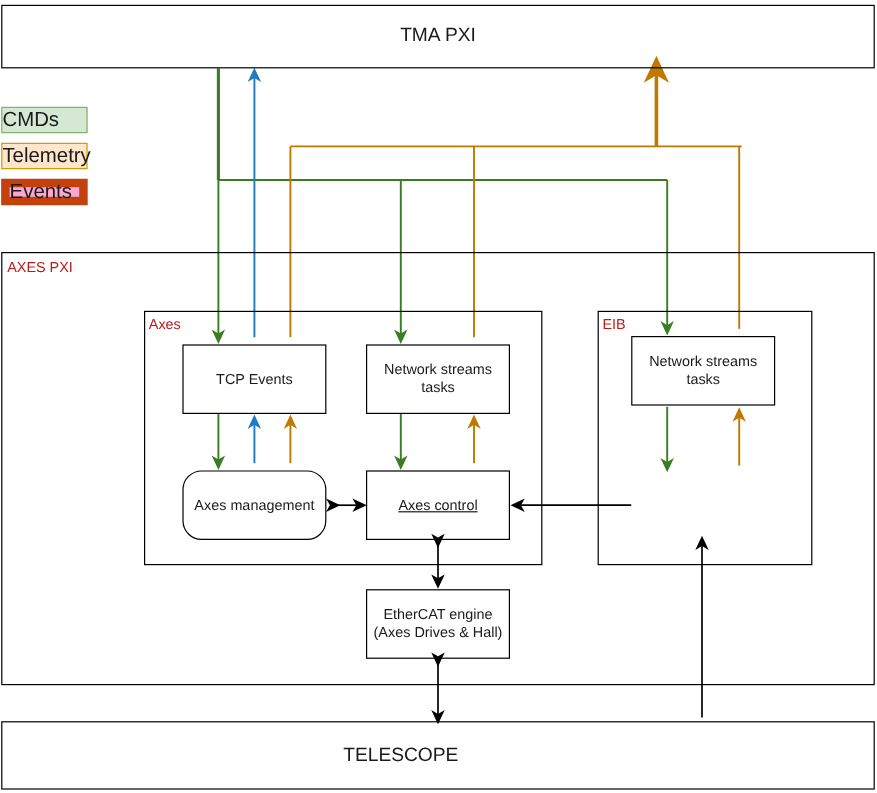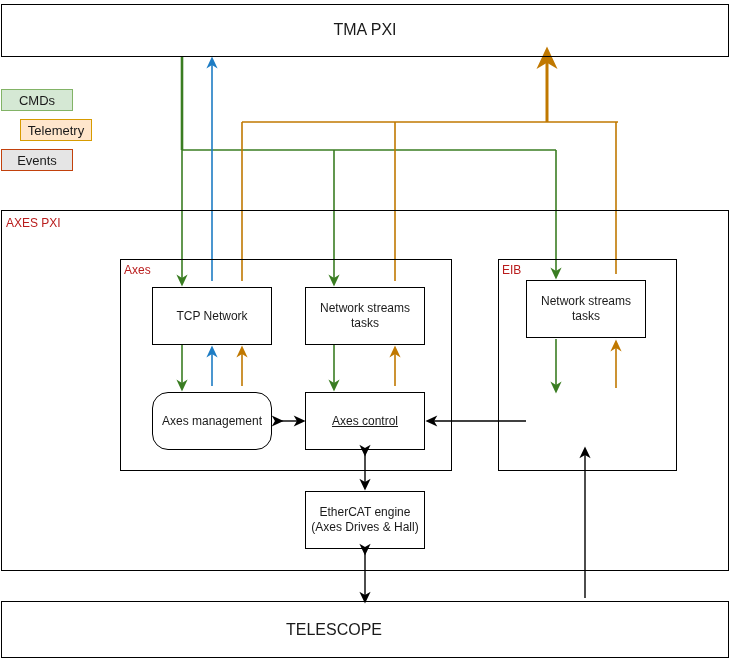--- a/index.html
+++ b/index.html
@@ -53,35 +53,34 @@
     line-height: 14px;
     white-space: nowrap;
   }
   .legend-item {
     position: absolute;
     box-sizing: border-box;
     width: 72px;
     height: 22px;
     display: flex;
     align-items: center;
-    justify-content: center;
-    font-size: 13px;
+    font-size: 17px;
     color: #1a1a1a;
   }
   .legend-cmds {
     background: #d5e8d4;
     border: 1px solid #82b366;
   }
   .legend-telemetry {
     background: #ffe6cc;
     border: 1px solid #d79b00;
   }
   .legend-events {
-    background: #e5e5e5;
-    border: 1px solid #c2410c;
+    background: #f9a8d4;
+    border: 7px solid #c2410c;
   }
   .title-text {
     font-size: 16px;
     color: #1a1a1a;
   }
 </style>
 </head>
 <body>
 
 <div id="stage">
@@ -163,39 +162,39 @@
 
   <div class="container-box" style="left:120px; top:259px; width:332px; height:212px;"></div>
   <div class="container-label" style="left:124px; top:263px;">Axes</div>
 
   <div class="container-box" style="left:498px; top:259px; width:179px; height:212px;"></div>
   <div class="container-label" style="left:502px; top:263px;">EIB</div>
 
   <div class="container-box" style="left:1px; top:601px; width:728px; height:57px;"></div>
   <div class="container-label title-text" style="left:0; top:623px; width:668px; text-align:center;">TELESCOPE</div>
 
-  <div class="box" style="left:152px; top:287px; width:120px; height:58px;">TCP Network</div>
+  <div class="box" style="left:152px; top:287px; width:120px; height:58px;">TCP Events</div>
 
   <div class="box" style="left:305px; top:287px; width:120px; height:58px;">Network streams
 tasks</div>
 
   <div class="box" style="left:152px; top:392px; width:120px; height:58px;border-radius:16px;">Axes management</div>
 
   <div class="box" style="left:305px; top:392px; width:120px; height:58px;text-decoration:underline;">Axes control</div>
 
   <div class="box" style="left:526px; top:280px; width:120px; height:58px;">Network streams
 tasks</div>
 
 
   <div class="box" style="left:305px; top:491px; width:120px; height:58px;">EtherCAT engine
 (Axes Drives &amp; Hall)</div>
 
   <div class="legend-item legend-cmds" style="left:1px; top:89px;">
     <span>CMDs</span>
   </div>
-  <div class="legend-item legend-telemetry" style="left:1px; top:119px;margin-left:19px;">
+  <div class="legend-item legend-telemetry" style="left:1px; top:119px;">
     <span>Telemetry</span>
   </div>
   <div class="legend-item legend-events" style="left:1px; top:149px;">
     <span>Events</span>
   </div>
 
 </div>
 
 </body></html>

